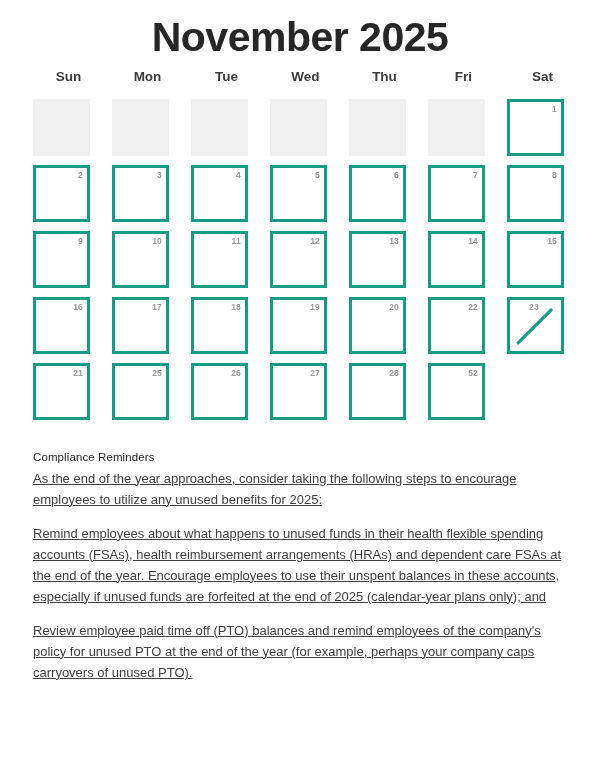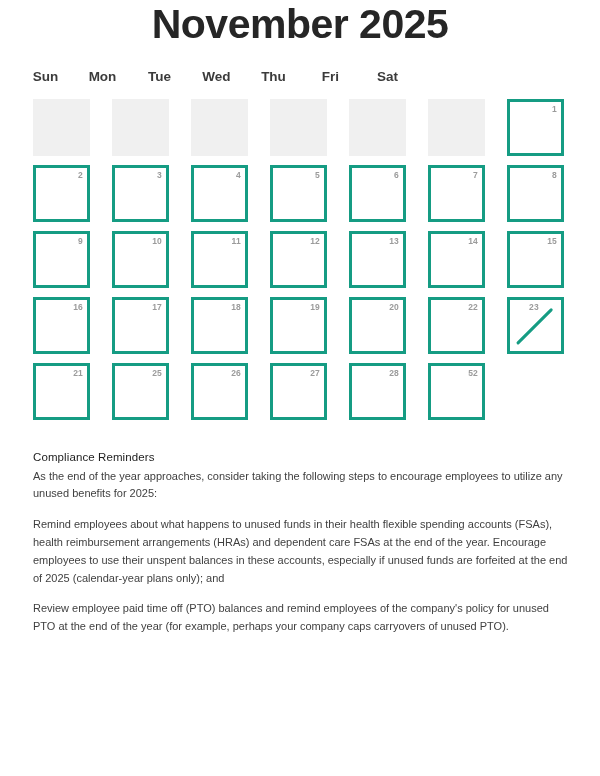--- a/index.html
+++ b/index.html
@@ -19,39 +19,40 @@
     position: relative;
     width: 600px;
     height: 776px;
     box-sizing: border-box;
   }
 
   
   .cal-title {
     position: absolute;
     left: 0;
-    top: 4px;
+    top: 17px;
     width: 600px;
     text-align: center;
     font-family: "Liberation Sans", sans-serif;
     font-size: 41px;
     font-weight: bold;
     letter-spacing: -0.5px;
     color: #262626;
     line-height: 1;
   }
 
   
   .weekday-row {
     position: absolute;
-    left: 17px;
+    left: 40px;
     top: 70px;
     width: 534px;
     display: grid;
     grid-template-columns: repeat(7, 57px);
+    column-gap: 22px;
   }
   .weekday-cell {
     text-align: center;
     font-size: 13.5px;
     font-weight: bold;
     color: #3b3b3b;
     line-height: 1;
   }
 
   
@@ -120,25 +121,26 @@
   }
   .notes-heading {
     font-size: 11.5px;
     font-weight: normal;
     color: #1d1d1d;
     line-height: 1.35;
     margin: 0 0 2px 0;
     letter-spacing: 0.1px;
   }
   .notes-para {
-    font-size: 11px;
+    font-size: 13px;
     color: #3f3f3f;
     line-height: 1.62;
     margin: 0 0 13px 0;
     text-align: left;
+    text-decoration: underline;
   }
   .notes-para:last-child {
     margin-bottom: 0;
   }
 </style>
 </head>
 <body>
 
 <div class="page">
 

